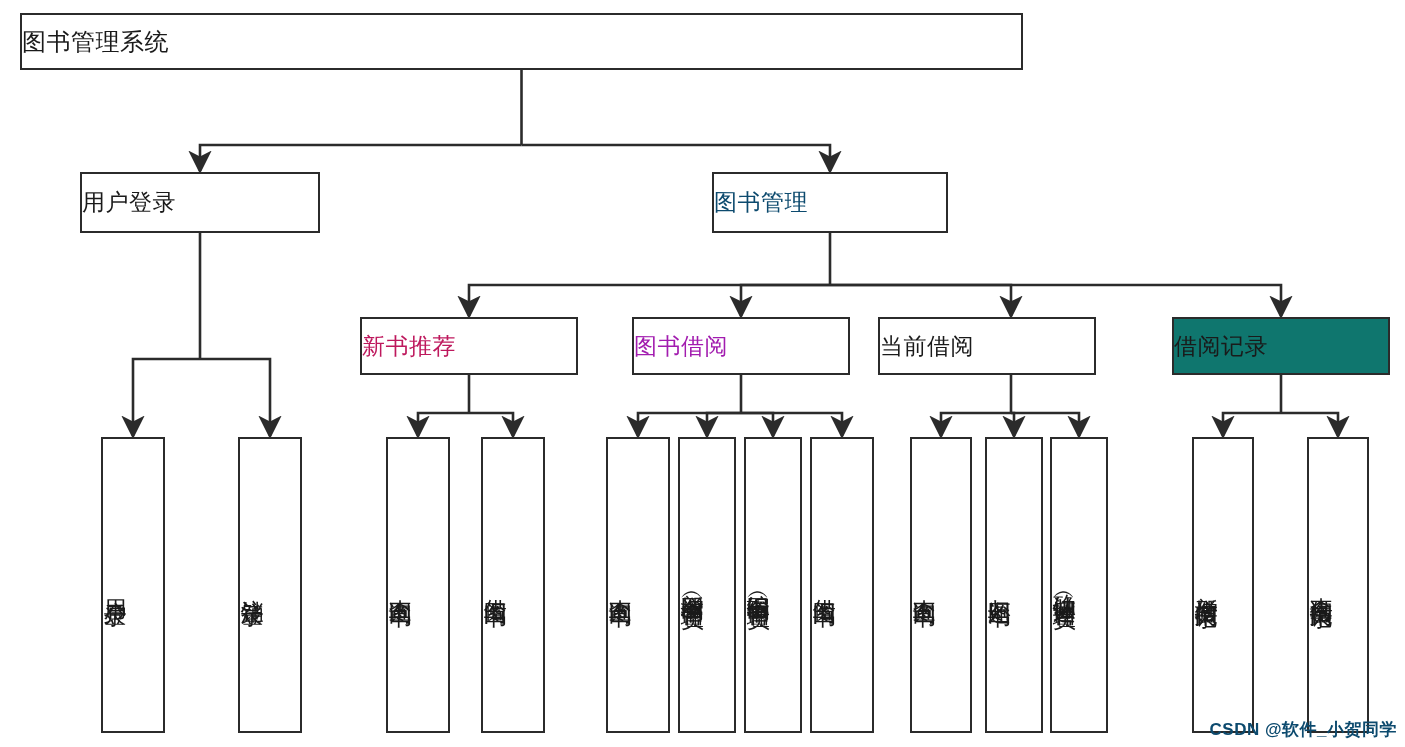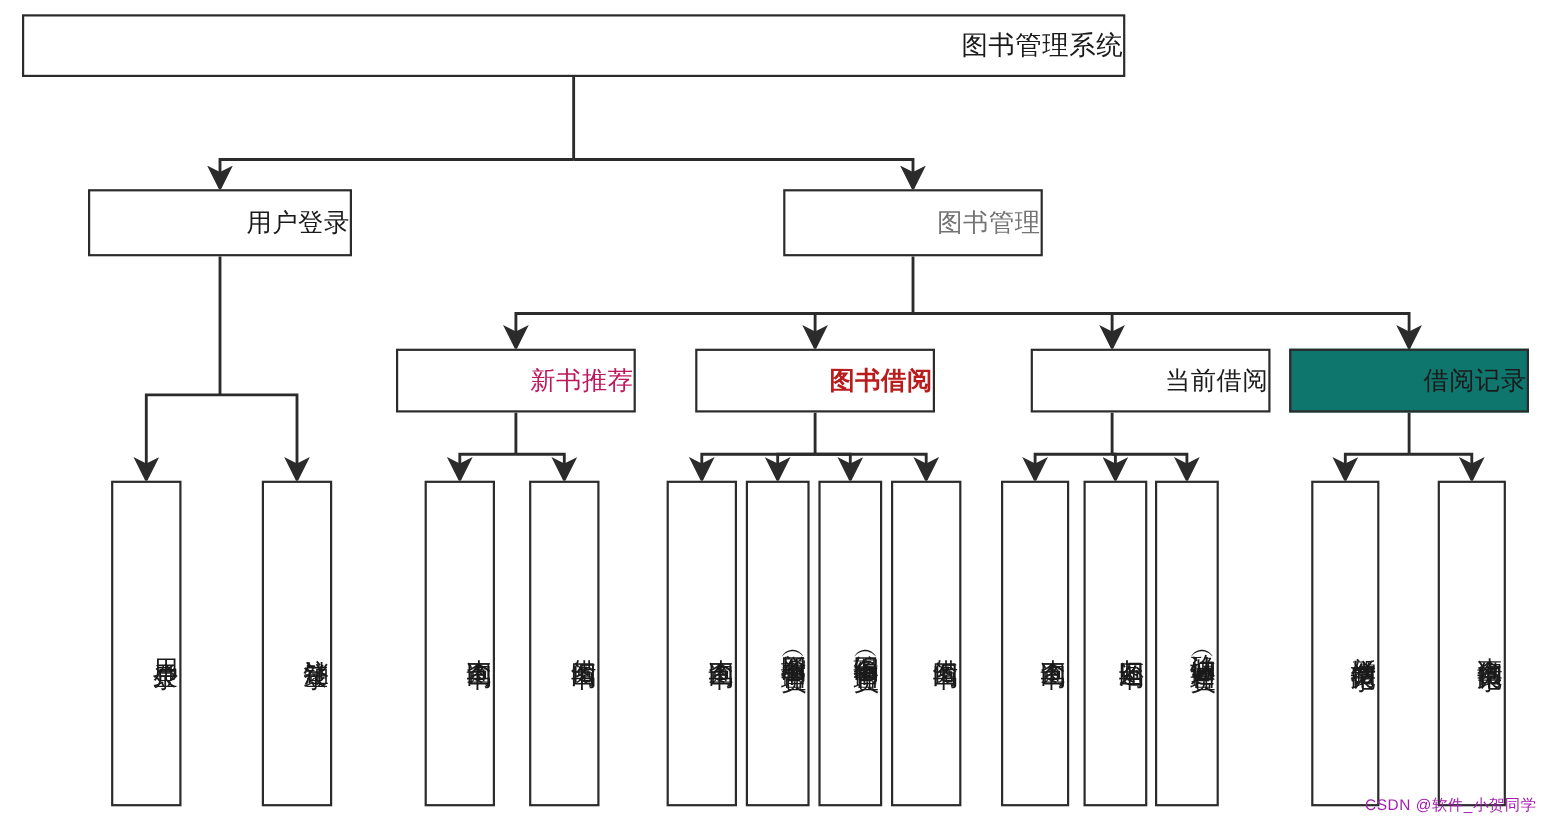--- a/index.html
+++ b/index.html
@@ -25,21 +25,21 @@
     width: 1405px;
     height: 747px;
   }
   .node {
     position: absolute;
     box-sizing: border-box;
     background: #ffffff;
     border: 2px solid #701a75;
     display: flex;
     align-items: center;
-    justify-content: flex-end;
+    justify-content: flex-start;
     overflow: hidden;
   }
   .node .label {
     color: #1a1a1a;
     text-align: center;
     line-height: 1.08;
     white-space: pre;
   }
   .node.horizontal .label {
     writing-mode: horizontal-tb;
@@ -52,25 +52,26 @@
     font-size: 23px;
     letter-spacing: 2px;
   }
   .node.root .label {
     font-size: 24px;
   }
   #watermark {
     position: absolute;
     right: 8px;
     bottom: 6px;
-    font-size: 14px;
-    color: #a21caf;
+    font-size: 17px;
+    color: #0c4a6e;
     letter-spacing: 0.5px;
     white-space: nowrap;
     pointer-events: none;
+    font-weight: bold;
   }
 </style>
 </head>
 <body>
 
 <div id="canvas">
   <svg id="edges" viewBox="0 0 1405 747" width="1405" height="747" xmlns="http://www.w3.org/2000/svg">
     <defs>
       <marker id="arrow" viewBox="0 0 12 12" refX="10.5" refY="6" markerWidth="9" markerHeight="9" orient="auto-start-reverse">
         <path d="M 0 0 L 12 6 L 0 12 L 3 6 z" fill="#2b2b2b"></path>
@@ -107,29 +108,29 @@
   </svg>
 
   <div id="nodes">
       <div class="node horizontal root" style="left: 20px; top: 13px; width: 1003px; height: 57px; border-color: rgb(43, 43, 43); background: rgb(255, 255, 255);">
         <span class="label" style="color: rgb(26, 26, 26);">图书管理系统</span>
       </div>
       <div class="node horizontal" style="left: 80px; top: 172px; width: 240px; height: 61px; border-color: rgb(43, 43, 43); background: rgb(255, 255, 255);">
         <span class="label" style="color: rgb(26, 26, 26);">用户登录</span>
       </div>
       <div class="node horizontal" style="left: 712px; top: 172px; width: 236px; height: 61px; border-color: rgb(43, 43, 43); background: rgb(255, 255, 255);">
-        <span class="label" style="color: #737373;">图书管理</span>
+        <span class="label" style="color: #0c4a6e;">图书管理</span>
       </div>
       <div class="node horizontal" style="left: 360px; top: 317px; width: 218px; height: 58px; border-color: rgb(43, 43, 43); background: rgb(255, 255, 255);">
         <span class="label" style="color: #be185d;">新书推荐</span>
       </div>
       <div class="node horizontal" style="left: 632px; top: 317px; width: 218px; height: 58px; border-color: rgb(43, 43, 43); background: rgb(255, 255, 255);">
-        <span class="label" style="color: #b91c1c; font-weight: bold;">图书借阅</span>
+        <span class="label" style="color: #a21caf;">图书借阅</span>
       </div>
-      <div class="node horizontal" style="left: 937px; top: 317px; width: 218px; height: 58px; border-color: rgb(43, 43, 43); background: rgb(255, 255, 255);">
+      <div class="node horizontal" style="left: 878px; top: 317px; width: 218px; height: 58px; border-color: rgb(43, 43, 43); background: rgb(255, 255, 255);">
         <span class="label" style="color: rgb(26, 26, 26);">当前借阅</span>
       </div>
       <div class="node horizontal" style="left: 1172px; top: 317px; width: 218px; height: 58px; border-color: rgb(43, 43, 43); background: #0f766e;">
         <span class="label" style="color: rgb(26, 26, 26);">借阅记录</span>
       </div>
       <div class="node vertical" style="left: 101px; top: 437px; width: 64px; height: 296px; border-color: rgb(43, 43, 43); background: rgb(255, 255, 255);">
         <span class="label" style="color: rgb(26, 26, 26);">用户登录</span>
       </div>
       <div class="node vertical" style="left: 238px; top: 437px; width: 64px; height: 296px; border-color: rgb(43, 43, 43); background: rgb(255, 255, 255);">
         <span class="label" style="color: rgb(26, 26, 26);">注销登录</span>

